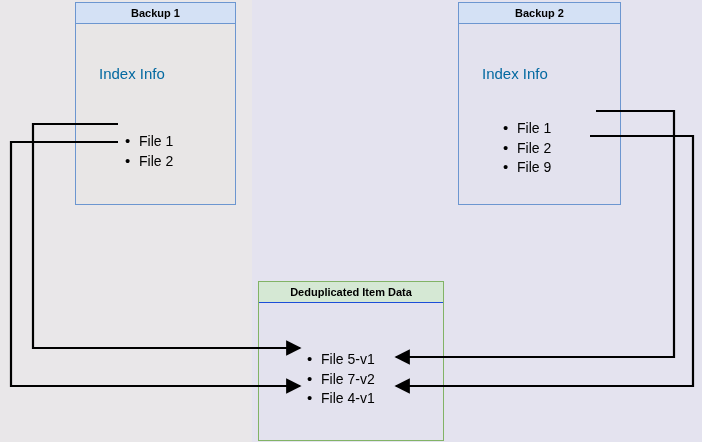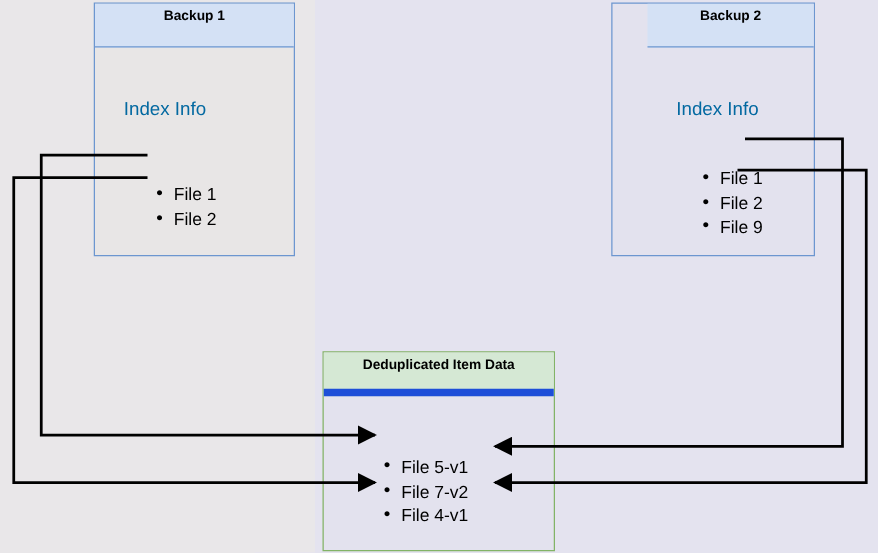--- a/index.html
+++ b/index.html
@@ -37,32 +37,32 @@
     box-sizing: border-box;
     border: 1px solid #6c96d0;
     background: #e8e6e6;
   }
   .box.green {
     border: 1px solid #82b366;
     background: #e3e2ee;
   }
   .box-header {
     box-sizing: border-box;
-    height: 35px;
+    height: 21px;
     line-height: 20px;
     text-align: center;
     font-size: 11px;
     font-weight: bold;
     color: #000;
     background: #d4e1f5;
     border-bottom: 1px solid #6c96d0;
   }
   .box.green .box-header {
     background: #d5e8d4;
-    border-bottom: 6px solid #1d4ed8;
+    border-bottom: 1px solid #1d4ed8;
   }
   .box-body {
     position: relative;
     height: calc(100% - 21px);
   }
   .index-label {
     position: absolute;
     font-size: 15px;
     color: #0369a1;
     white-space: nowrap;
@@ -109,21 +109,21 @@
     <div class="box-header">Backup 1</div>
     <div class="box-body">
       <div class="index-label" style="left:23px; top:41px;">Index Info</div>
       <ul class="file-list" style="left:49px; top:108px;">
         <li>File 1</li>
         <li>File 2</li>
       </ul>
     </div>
   </div>
 
-  <div class="box" style="left:489px; top:2px; width:163px; height:203px; background:#e3e2ee;padding-left:28px;">
+  <div class="box" style="left:458px; top:2px; width:163px; height:203px; background:#e3e2ee;">
     <div class="box-header">Backup 2</div>
     <div class="box-body">
       <div class="index-label" style="left:23px; top:41px;">Index Info</div>
       <ul class="file-list" style="left:44px; top:95px;">
         <li>File 1</li>
         <li>File 2</li>
         <li>File 9</li>
       </ul>
     </div>
   </div>

